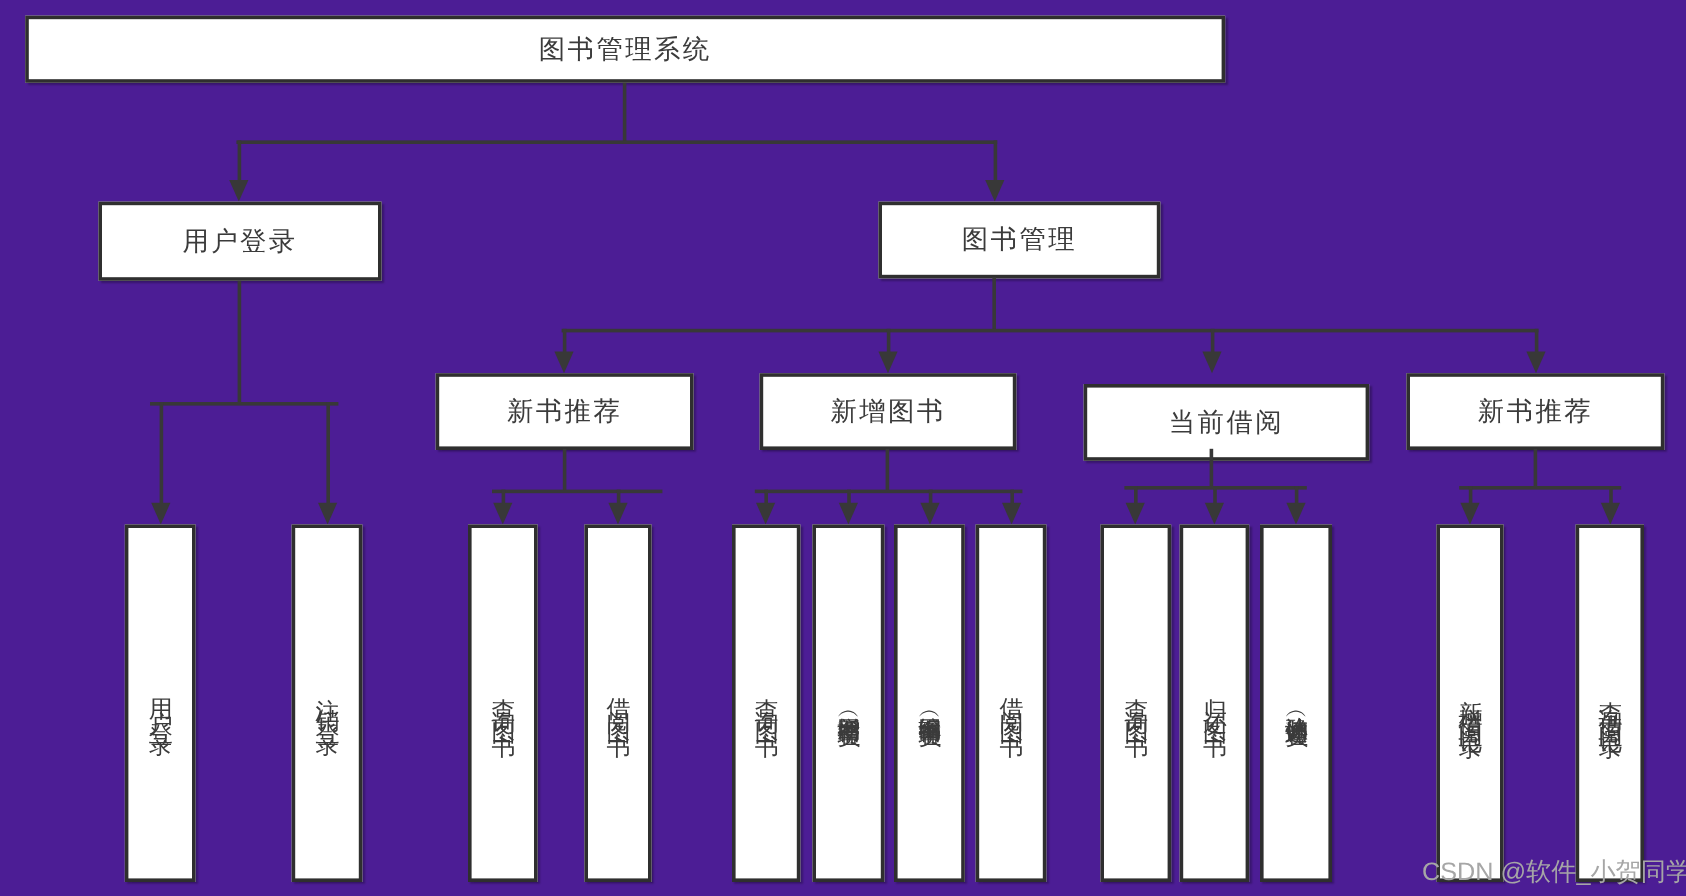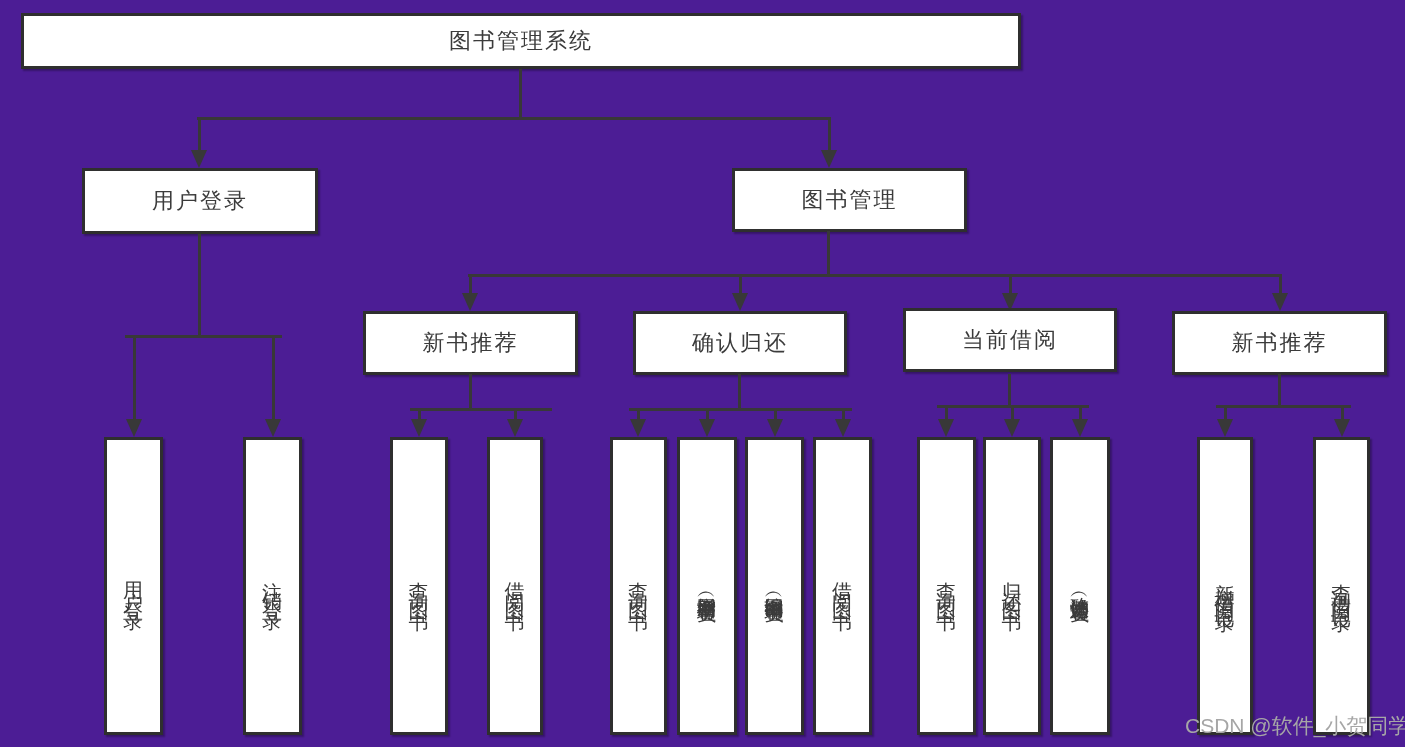--- a/index.html
+++ b/index.html
@@ -78,22 +78,22 @@
   <div class="arr" style="left:265px;top:335px;height:102px;"></div>
 
   <div class="vl" style="left:827px;top:231px;height:45px;"></div>
   <div class="hl" style="left:468px;top:274px;width:814px;"></div>
   <div class="arr" style="left:462px;top:274px;height:37px;"></div>
   <div class="arr" style="left:732px;top:274px;height:37px;"></div>
   <div class="arr" style="left:1002px;top:274px;height:37px;"></div>
   <div class="arr" style="left:1272px;top:274px;height:37px;"></div>
 
   <div class="box hbox" style="left:363px;top:311px;width:215px;height:64px;text-align:center;">新书推荐</div>
-  <div class="box hbox" style="left:633px;top:311px;width:214px;height:64px;">确认归还</div>
-  <div class="box hbox" style="left:903px;top:308px;width:214px;height:64px;">当前借阅</div>
+  <div class="box hbox" style="left:633px;top:311px;width:214px;height:64px;">新增图书</div>
+  <div class="box hbox" style="left:903px;top:320px;width:238px;height:64px;">当前借阅</div>
   <div class="box hbox" style="left:1172px;top:311px;width:215px;height:64px;">新书推荐</div>
 
   <div class="vl" style="left:469px;top:374px;height:36px;"></div>
   <div class="hl" style="left:410px;top:408px;width:142px;"></div>
   <div class="arr" style="left:411px;top:408px;height:29px;"></div>
   <div class="arr" style="left:507px;top:408px;height:29px;"></div>
 
   <div class="vl" style="left:738px;top:374px;height:36px;"></div>
   <div class="hl" style="left:629px;top:408px;width:223px;"></div>
   <div class="arr" style="left:630px;top:408px;height:29px;"></div>

